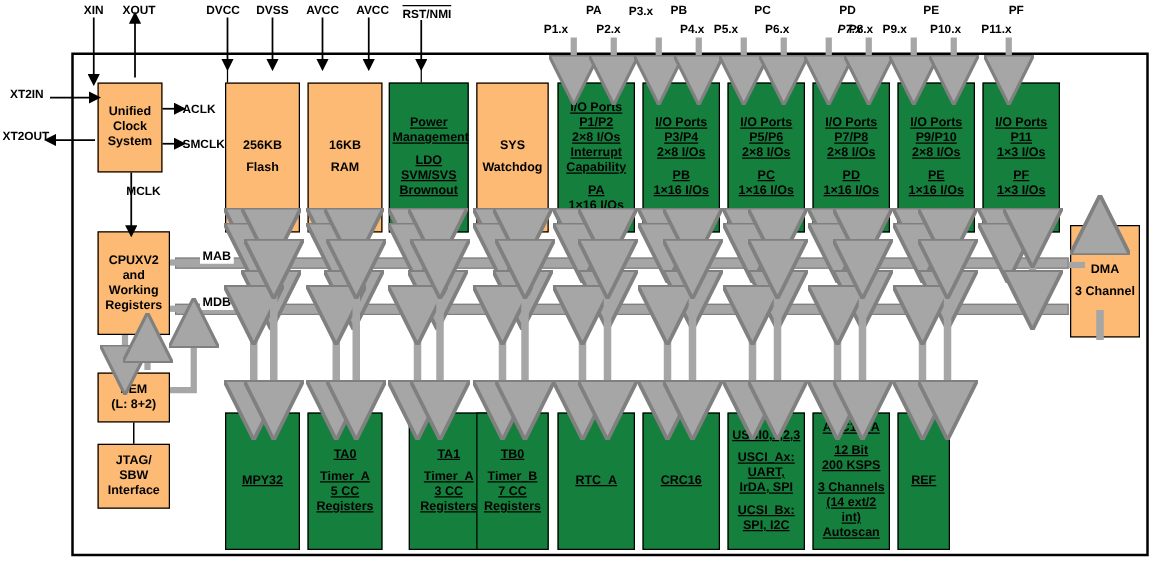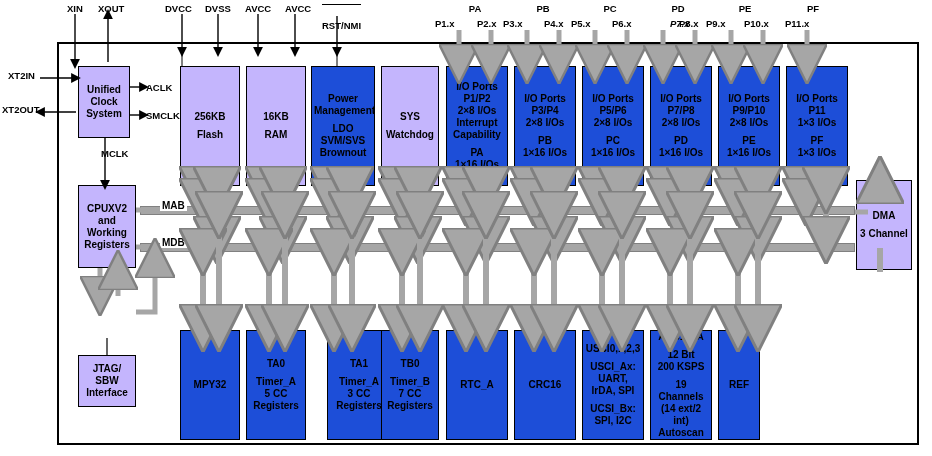--- a/index.html
+++ b/index.html
@@ -9,26 +9,26 @@
   .abs{position:absolute;box-sizing:border-box;}
 
   
   .chip-border{
     left:57px;top:42px;width:862px;height:403px;
     border:2px solid #000;background:#fff;
   }
 
   
   .blk{
-    border:1px solid #000;background:#c4b5fd;
+    border:1px solid #000;background:#fdba74;
     display:flex;align-items:center;justify-content:center;
     text-align:center;font-size:10px;font-weight:bold;color:#000;
     line-height:12px;padding:2px;
   }
-  .blk.grey{background:#1d4ed8;}
+  .blk.grey{background:#15803d;text-decoration:underline;}
   .blk .lines{width:100%;}
   .blk .ln{display:block;}
   .blk .sp{display:block;height:6px;}
 
   
   .lbl{
     font-size:9.5px;color:#000;white-space:nowrap;
   }
   .lbl.b{font-weight:bold;}
   .lbl.center{text-align:center;}
@@ -50,32 +50,32 @@
 <div id="root">
 
   <div class="abs lbl b" style="left:67px;top:3px;">XIN</div>
   <div class="abs lbl b" style="left:98px;top:3px;">XOUT</div>
 
   <div class="abs lbl b" style="left:165px;top:3px;">DVCC</div>
   <div class="abs lbl b" style="left:205px;top:3px;">DVSS</div>
   <div class="abs lbl b" style="left:245px;top:3px;">AVCC</div>
   <div class="abs lbl b" style="left:285px;top:3px;">AVCC</div>
 
-  <div class="abs lbl b" style="left:322px;top:4px;border-top:1px solid #000;padding-top:15px;">RST/NMI</div>
+  <div class="abs lbl b" style="left:322px;top:4px;border-top:1px solid #000;padding-top:1px;">RST/NMI</div>
 
   <div class="abs lbl b center" style="left:440px;top:3px;width:70px;">PA</div>
   <div class="abs lbl b center" style="left:508px;top:3px;width:70px;">PB</div>
   <div class="abs lbl b center" style="left:575px;top:3px;width:70px;">PC</div>
   <div class="abs lbl b center" style="left:643px;top:3px;width:70px;">PD</div>
   <div class="abs lbl b center" style="left:710px;top:3px;width:70px;">PE</div>
   <div class="abs lbl b center" style="left:778px;top:3px;width:70px;">PF</div>
 
   <div class="abs lbl b" style="left:435px;top:18px;">P1.x</div>
   <div class="abs lbl b" style="left:477px;top:18px;">P2.x</div>
-  <div class="abs lbl b" style="left:503px;top:18px;">P3.x</div>
+  <div class="abs lbl b" style="left:503px;top:4px;">P3.x</div>
   <div class="abs lbl b" style="left:544px;top:18px;">P4.x</div>
   <div class="abs lbl b" style="left:571px;top:18px;">P5.x</div>
   <div class="abs lbl b" style="left:612px;top:18px;">P6.x</div>
   <div class="abs lbl b" style="left:670px;top:18px;font-style:italic;">P7.x</div>
   <div class="abs lbl b" style="left:679px;top:18px;">P8.x</div>
   <div class="abs lbl b" style="left:706px;top:18px;">P9.x</div>
   <div class="abs lbl b" style="left:744px;top:18px;">P10.x</div>
   <div class="abs lbl b" style="left:785px;top:18px;">P11.x</div>
 
   <div class="abs lbl b" style="left:8px;top:70px;">XT2IN</div>
@@ -96,20 +96,26 @@
 
   <div class="abs blk" style="left:78px;top:185px;width:58px;height:83px;">
     <span class="lines">
       <span class="ln">CPUXV2</span>
       <span class="ln">and</span>
       <span class="ln">Working</span>
       <span class="ln">Registers</span>
     </span>
   </div>
 
+  <div class="abs blk" style="left:78px;top:298px;width:58px;height:40px;">
+    <span class="lines">
+      <span class="ln">EEM</span>
+      <span class="ln">(L: 8+2)</span>
+    </span>
+  </div>
 
   <div class="abs blk" style="left:78px;top:355px;width:58px;height:52px;">
     <span class="lines">
       <span class="ln">JTAG/</span>
       <span class="ln">SBW</span>
       <span class="ln">Interface</span>
     </span>
   </div>
 
   <div class="abs blk" style="left:180px;top:66px;width:60px;height:120px;">
@@ -290,21 +296,21 @@
     </span>
   </div>
 
   <div class="abs blk grey" style="left:650px;top:330px;width:62px;height:110px;">
     <span class="lines">
       <span class="ln">ADC12_A</span>
       <span class="sp"></span>
       <span class="ln">12 Bit</span>
       <span class="ln">200 KSPS</span>
       <span class="sp"></span>
-      <span class="ln">19 Channels</span>
+      <span class="ln">3 Channels</span>
       <span class="ln">(14 ext/2 int)</span>
       <span class="ln">Autoscan</span>
     </span>
   </div>
 
   <div class="abs blk grey" style="left:718px;top:330px;width:42px;height:110px;">
     <span class="lines">
         <span class="ln">REF</span>
       </span>
   </div>

